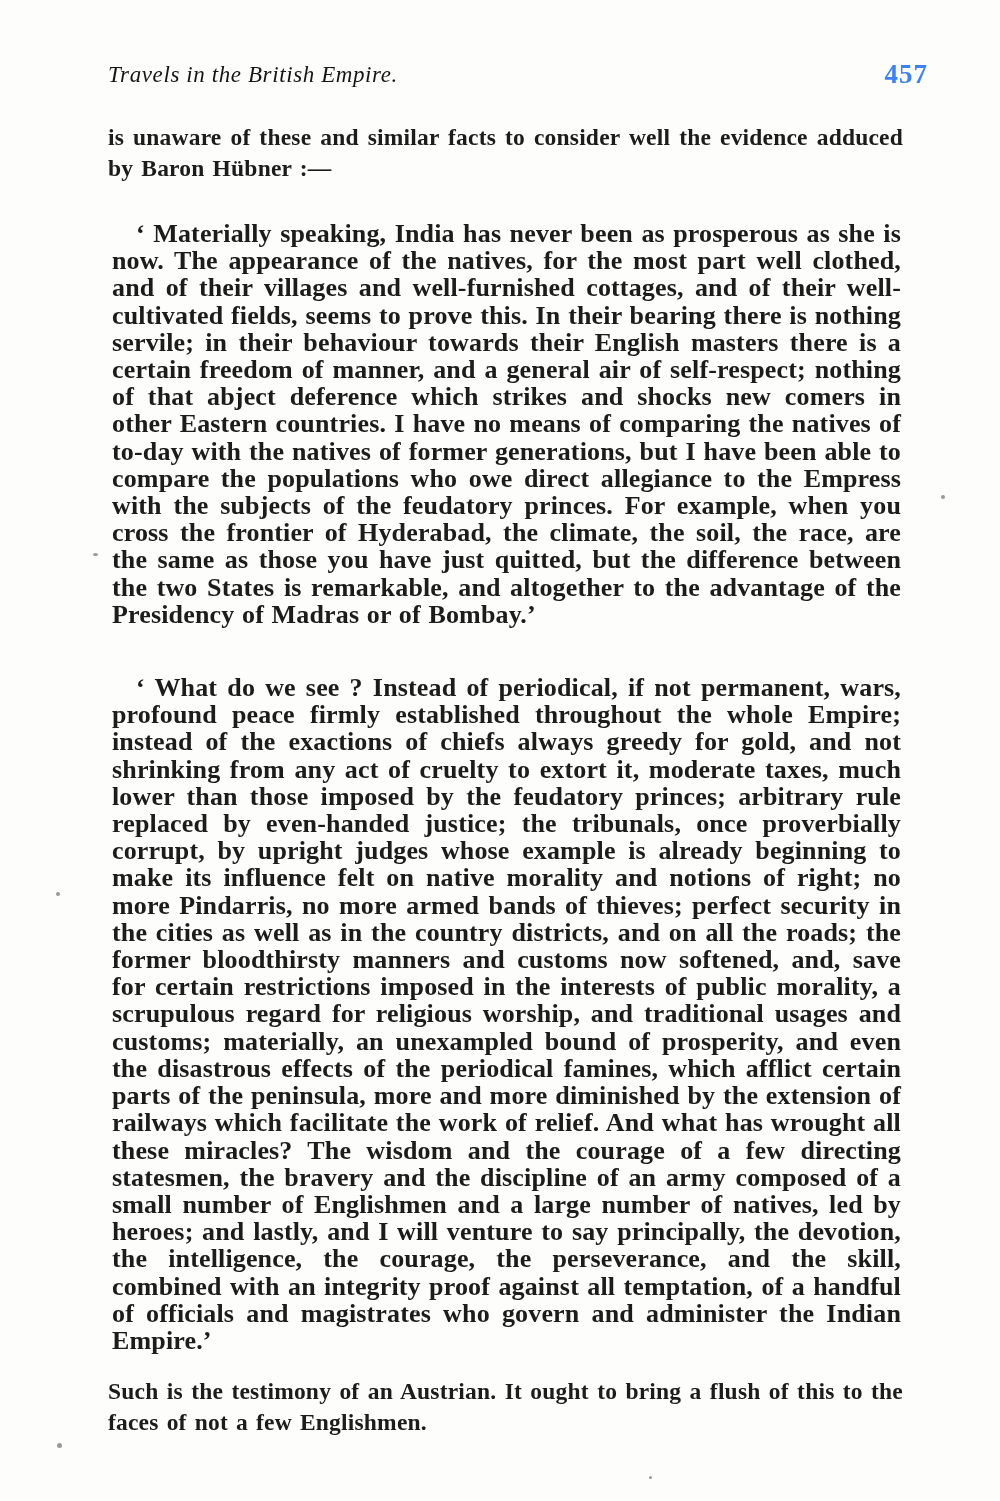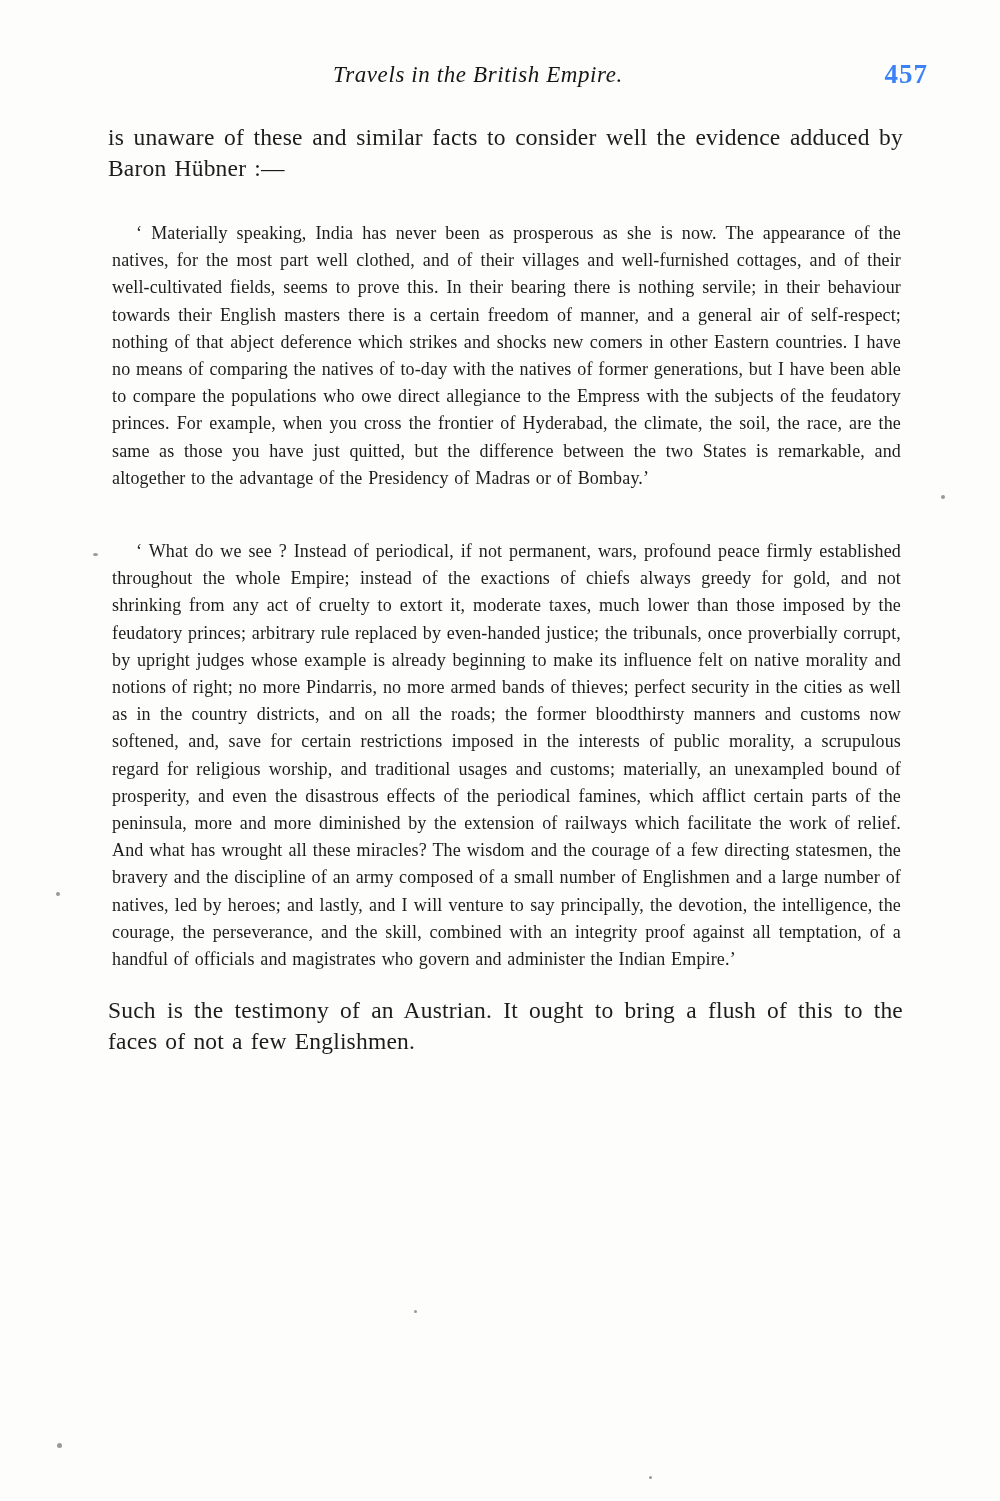--- a/index.html
+++ b/index.html
@@ -26,21 +26,20 @@
     position: absolute;
     top: 62px;
     left: 108px;
     width: 820px;
     height: 40px;
   }
   .running-title {
     position: absolute;
     left: 0;
     width: 740px;
-    text-align: center;
     font-family: "Liberation Serif", serif;
     font-style: italic;
     font-size: 23px;
     letter-spacing: 0.6px;
     color: #161616;
     white-space: nowrap;
   }
   .folio {
     position: absolute;
     right: 0;
@@ -55,32 +54,33 @@
     position: absolute;
     top: 122px;
     left: 108px;
     width: 795px;
   }
   p {
     margin: 0;
     text-align: justify;
     text-justify: inter-word;
     color: #1c1c1c;
+    font-weight: bold;
   }
   .main-para {
     font-size: 23.5px;
     line-height: 31px;
     letter-spacing: 0.2px;
     word-spacing: 2px;
   }
   .main-para.first {
     margin-bottom: 16px;
   }
   .quote {
-    font-size: 18px;
+    font-size: 26px;
     line-height: 27.2px;
     letter-spacing: 0.15px;
     word-spacing: 1px;
     padding-left: 4px;
     padding-right: 2px;
   }
   .sp-1 { height: 20px; }
   .sp-2 { height: 22px; }
   .sp-3 { height: 24px; }
   .sp-4 { height: 22px; }

